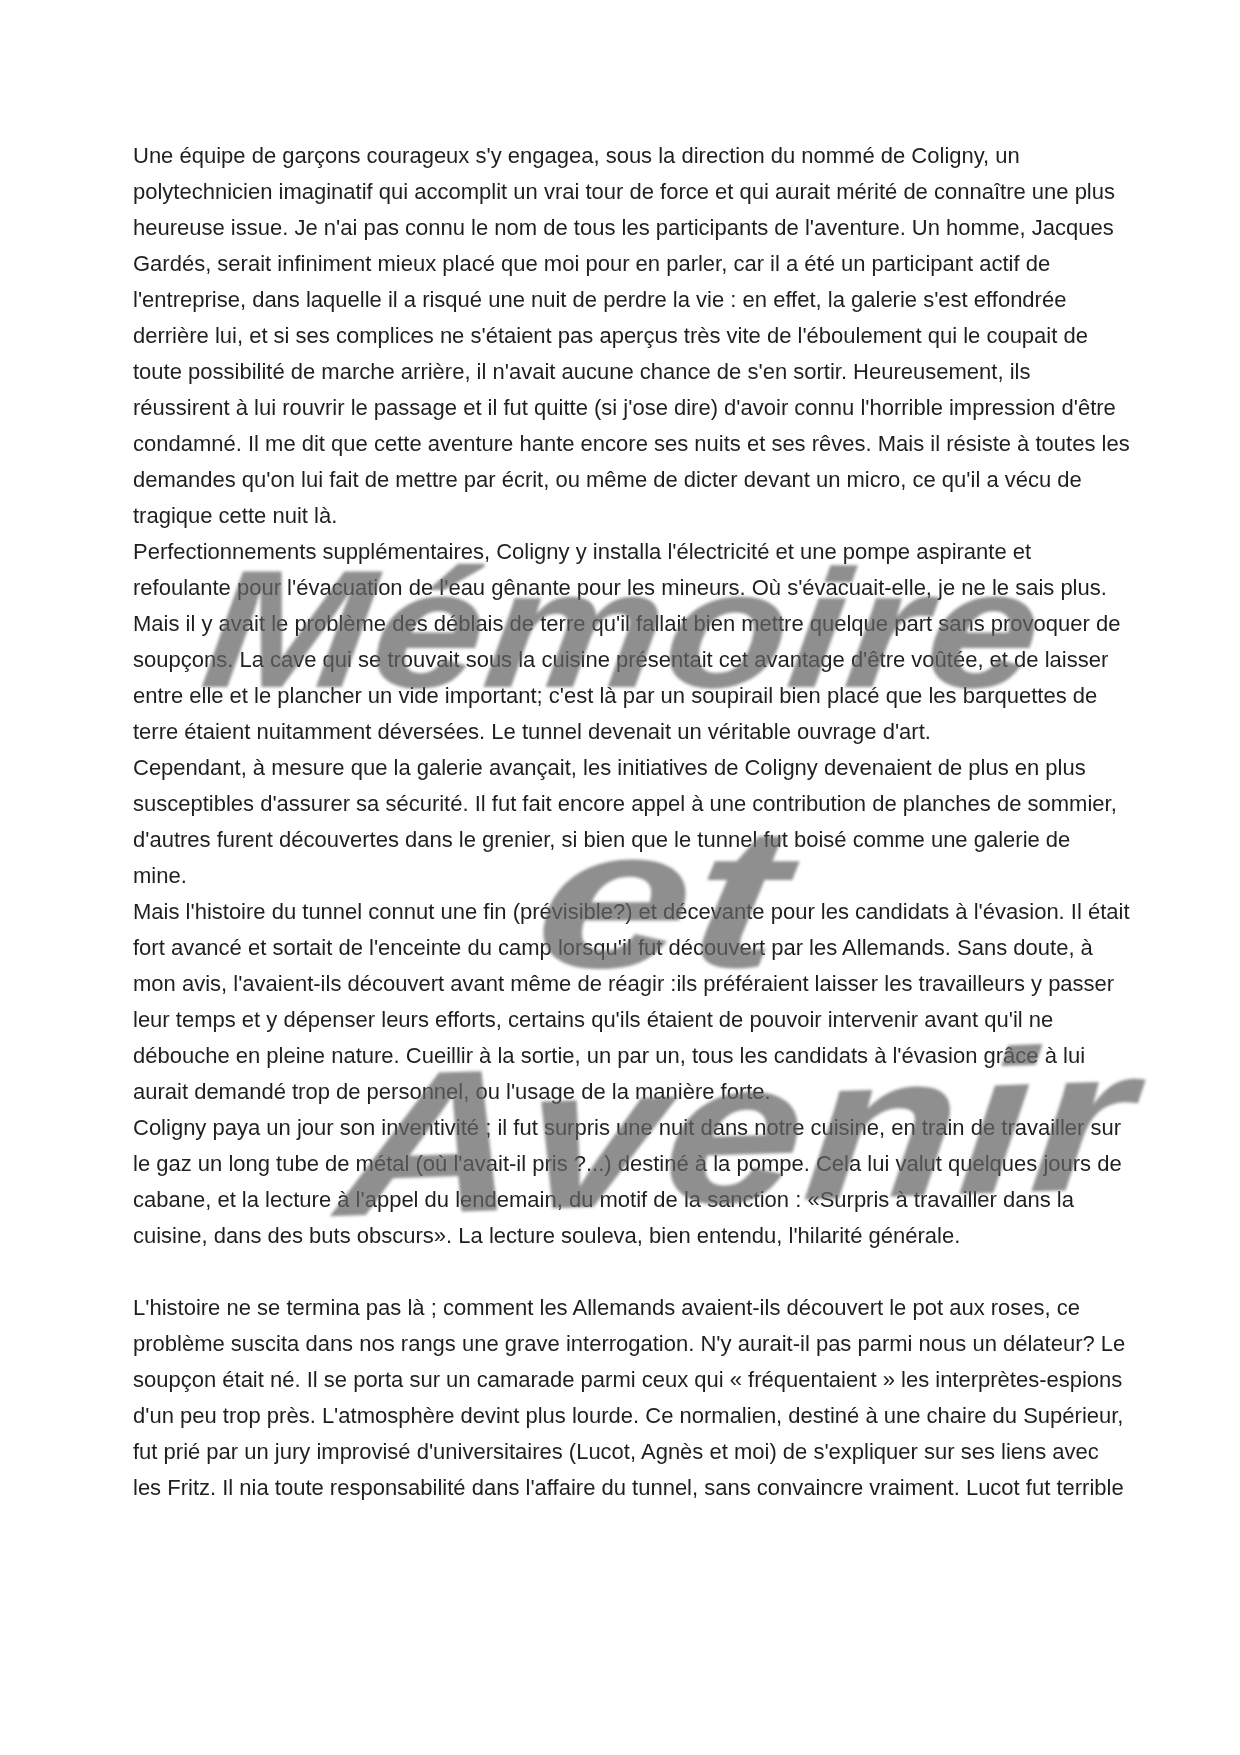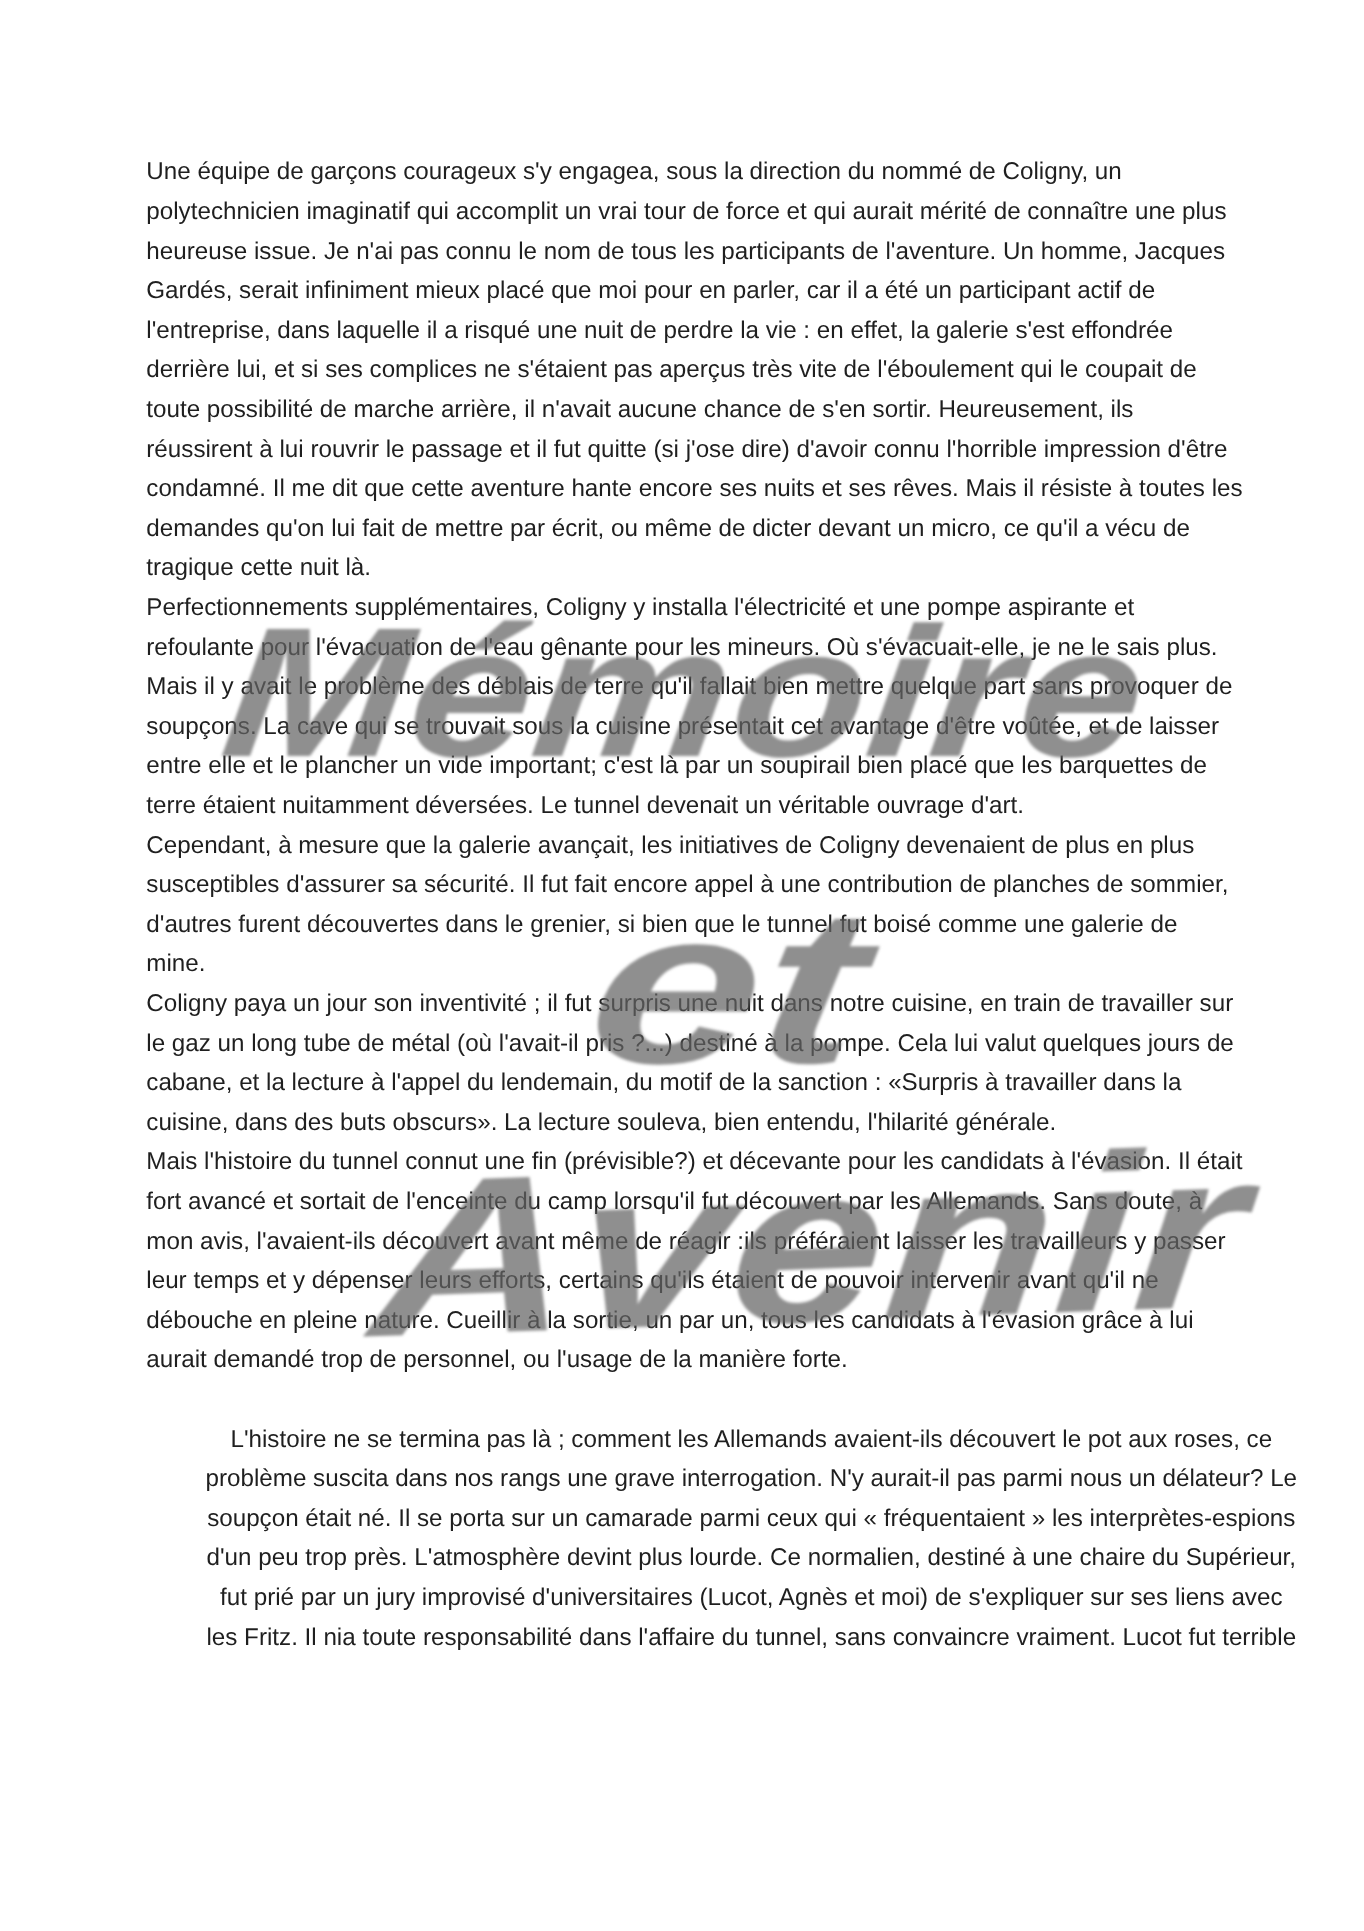--- a/index.html
+++ b/index.html
@@ -25,21 +25,20 @@
     font-size: 22px;
     line-height: 36px;
     color: #1f1f1f;
   }
   .para {
     margin: 0;
     white-space: pre-line;
   }
   .para-gap {
     margin-top: 36px;
-    text-align: center;
   }
   .watermark {
     position: absolute;
     left: 0; top: 0;
     width: 100%; height: 100%;
     pointer-events: none;
     font-style: italic;
     font-weight: 700;
     filter: blur(1.5px);
   }
@@ -90,30 +89,30 @@
       <div class="para">Perfectionnements supplémentaires, Coligny y installa l'électricité et une pompe aspirante et
 refoulante pour l'évacuation de l'eau gênante pour les mineurs. Où s'évacuait-elle, je ne le sais plus.
 Mais il y avait le problème des déblais de terre qu'il fallait bien mettre quelque part sans provoquer de
 soupçons. La cave qui se trouvait sous la cuisine présentait cet avantage d'être voûtée, et de laisser
 entre elle et le plancher un vide important; c'est là par un soupirail bien placé que les barquettes de
 terre étaient nuitamment déversées. Le tunnel devenait un véritable ouvrage d'art.</div>
       <div class="para">Cependant, à mesure que la galerie avançait, les initiatives de Coligny devenaient de plus en plus
 susceptibles d'assurer sa sécurité. Il fut fait encore appel à une contribution de planches de sommier,
 d'autres furent découvertes dans le grenier, si bien que le tunnel fut boisé comme une galerie de
 mine.</div>
-      <div class="para">Coligny paya un jour son inventivité ; il fut surpris une nuit dans notre cuisine, en train de travailler sur
-le gaz un long tube de métal (où l'avait-il pris ?...) destiné à la pompe. Cela lui valut quelques jours de
-cabane, et la lecture à l'appel du lendemain, du motif de la sanction : «Surpris à travailler dans la
-cuisine, dans des buts obscurs». La lecture souleva, bien entendu, l'hilarité générale.</div>
       <div class="para">Mais l'histoire du tunnel connut une fin (prévisible?) et décevante pour les candidats à l'évasion. Il était
 fort avancé et sortait de l'enceinte du camp lorsqu'il fut découvert par les Allemands. Sans doute, à
 mon avis, l'avaient-ils découvert avant même de réagir :ils préféraient laisser les travailleurs y passer
 leur temps et y dépenser leurs efforts, certains qu'ils étaient de pouvoir intervenir avant qu'il ne
 débouche en pleine nature. Cueillir à la sortie, un par un, tous les candidats à l'évasion grâce à lui
 aurait demandé trop de personnel, ou l'usage de la manière forte.</div>
+      <div class="para">Coligny paya un jour son inventivité ; il fut surpris une nuit dans notre cuisine, en train de travailler sur
+le gaz un long tube de métal (où l'avait-il pris ?...) destiné à la pompe. Cela lui valut quelques jours de
+cabane, et la lecture à l'appel du lendemain, du motif de la sanction : «Surpris à travailler dans la
+cuisine, dans des buts obscurs». La lecture souleva, bien entendu, l'hilarité générale.</div>
       <div class="para para-gap">L'histoire ne se termina pas là ; comment les Allemands avaient-ils découvert le pot aux roses, ce
 problème suscita dans nos rangs une grave interrogation. N'y aurait-il pas parmi nous un délateur? Le
 soupçon était né. Il se porta sur un camarade parmi ceux qui « fréquentaient » les interprètes-espions
 d'un peu trop près. L'atmosphère devint plus lourde. Ce normalien, destiné à une chaire du Supérieur,
 fut prié par un jury improvisé d'universitaires (Lucot, Agnès et moi) de s'expliquer sur ses liens avec
 les Fritz. Il nia toute responsabilité dans l'affaire du tunnel, sans convaincre vraiment. Lucot fut terrible</div>
     </div>
 
   <div class="watermark" aria-hidden="true" style="color: rgba(100, 100, 100, 0.72);">
     <span class="wm wm-memoire">Mémoire</span>

